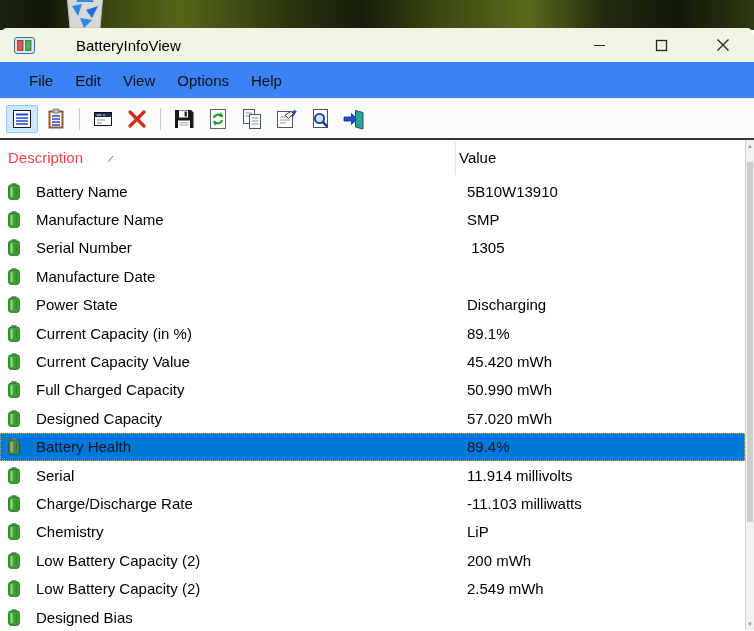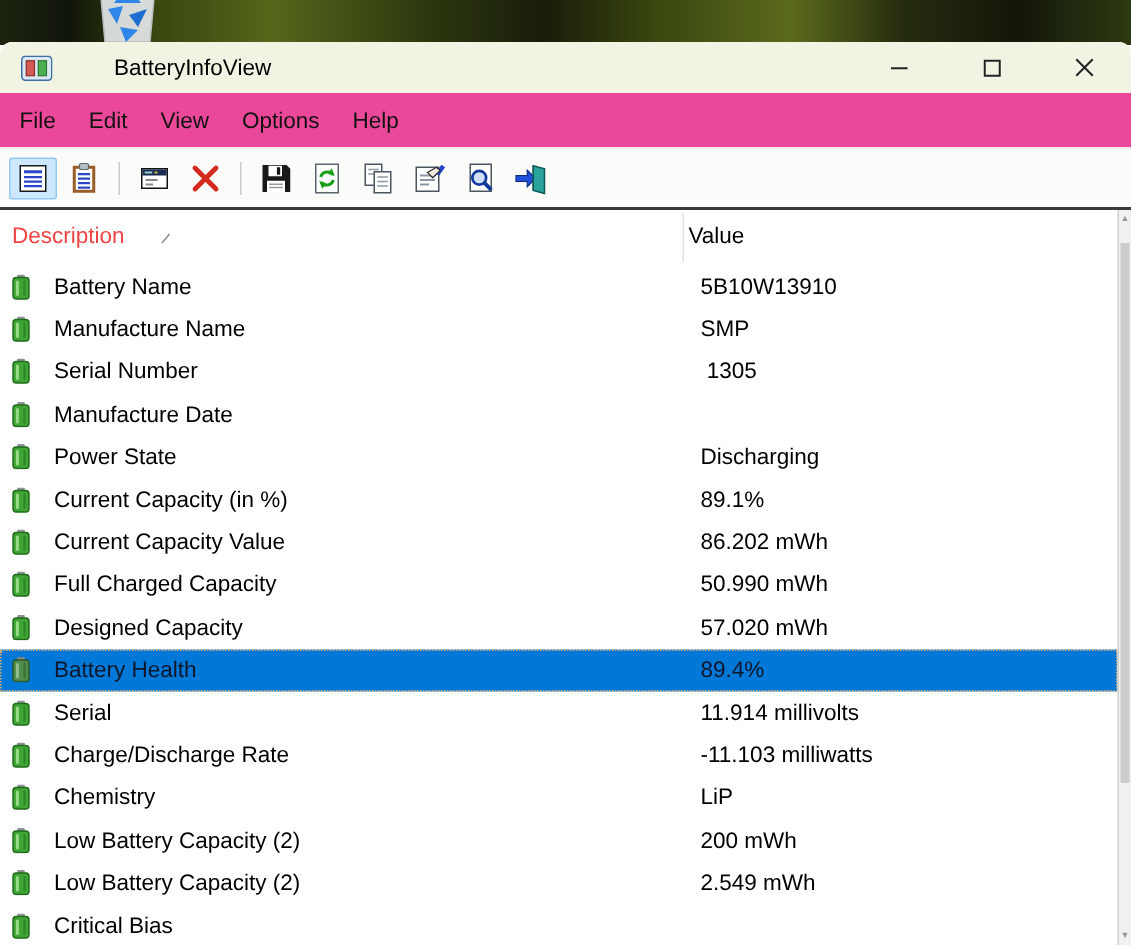--- a/index.html
+++ b/index.html
@@ -29,22 +29,22 @@
   }
   .app-icon { margin-right: 9px; flex: 0 0 auto; }
   .title-text { font-size: 15px; color: #000; }
   .window-controls { margin-left: auto; display: flex; height: 100%; }
   .win-btn {
     width: 62px; height: 100%; border: none; background: transparent;
     display: flex; align-items: center; justify-content: center; cursor: default;
   }
 
   .menubar {
-    height: 37px; background: #ec4899; border-bottom: 1px solid #ececec;
-    display: flex; align-items: center; padding-left: 2px;
+    height: 37px; background: #3b82f6; border-bottom: 1px solid #ececec;
+    display: flex; align-items: center; padding-left: 18px;
   }
   .menu-item { font-size: 15px; color: #111; padding: 7px 11px; }
 
   .toolbar {
     height: 39px; background: #fbfbfa;
     display: flex; align-items: center; padding-left: 5px;
   }
   .tb-btn {
     width: 32px; height: 28px; margin: 0 1px; border: 1px solid transparent;
     background: transparent; display: flex; align-items: center; justify-content: center;
@@ -318,21 +318,21 @@
   </div>
 
   <div class="row">
     <svg class="bat" width="12" height="17" viewBox="0 0 12 17">
       <rect x="3.5" y="0" width="5" height="2.6" rx="0.6" fill="#8d9398"></rect>
       <rect x="0.7" y="2" width="10.6" height="14.3" rx="2.2" fill="#3fa636" stroke="#1f6b1a"></rect>
       <rect x="2.6" y="4" width="2" height="10.3" rx="1" fill="#a6e294" opacity="0.85"></rect>
       <rect x="7.6" y="4" width="1.4" height="10.3" rx="0.7" fill="#2c7d24" opacity="0.8"></rect>
     </svg>
     <span class="label">Current Capacity Value</span>
-    <span class="value">86.202 mWh</span>
+    <span class="value">45.420 mWh</span>
   </div>
 
   <div class="row">
     <svg class="bat" width="12" height="17" viewBox="0 0 12 17">
       <rect x="3.5" y="0" width="5" height="2.6" rx="0.6" fill="#8d9398"></rect>
       <rect x="0.7" y="2" width="10.6" height="14.3" rx="2.2" fill="#3fa636" stroke="#1f6b1a"></rect>
       <rect x="2.6" y="4" width="2" height="10.3" rx="1" fill="#a6e294" opacity="0.85"></rect>
       <rect x="7.6" y="4" width="1.4" height="10.3" rx="0.7" fill="#2c7d24" opacity="0.8"></rect>
     </svg>
     <span class="label">Full Charged Capacity</span>
@@ -416,21 +416,21 @@
     <span class="value">2.549 mWh</span>
   </div>
 
   <div class="row">
     <svg class="bat" width="12" height="17" viewBox="0 0 12 17">
       <rect x="3.5" y="0" width="5" height="2.6" rx="0.6" fill="#8d9398"></rect>
       <rect x="0.7" y="2" width="10.6" height="14.3" rx="2.2" fill="#3fa636" stroke="#1f6b1a"></rect>
       <rect x="2.6" y="4" width="2" height="10.3" rx="1" fill="#a6e294" opacity="0.85"></rect>
       <rect x="7.6" y="4" width="1.4" height="10.3" rx="0.7" fill="#2c7d24" opacity="0.8"></rect>
     </svg>
-    <span class="label">Critical Bias</span>
+    <span class="label">Designed Bias</span>
     <span class="value"></span>
   </div>
 </div>
 
       <div class="scrollbar">
         <div class="scroll-arrow up">▲</div>
         <div class="scroll-thumb"></div>
         <div class="scroll-arrow down">▼</div>
       </div>
     </div>

